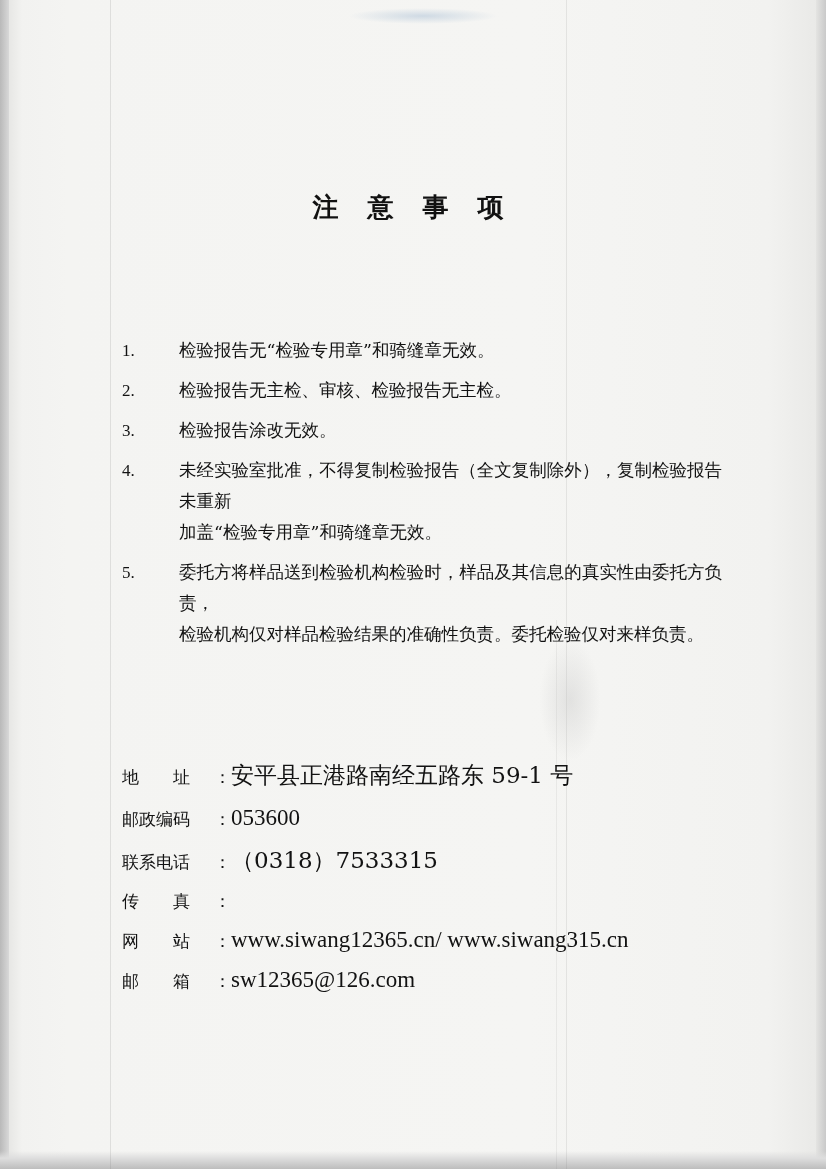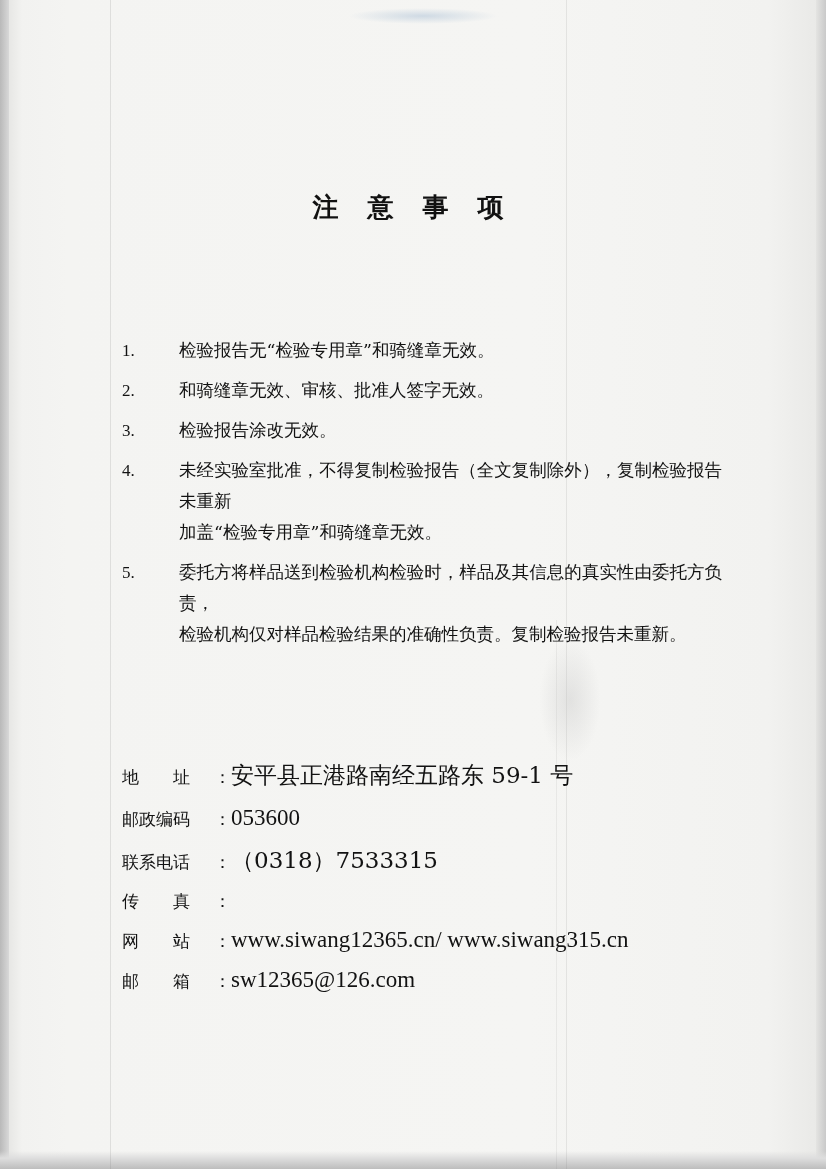--- a/index.html
+++ b/index.html
@@ -169,41 +169,41 @@
   <div class="notes">
     <div class="note-item">
       <div class="note-num">1.</div>
       <div class="note-text">
         <span class="ind">检验报告无“检验专用章”和骑缝章无效。</span>
       </div>
     </div>
     <div class="note-item">
       <div class="note-num">2.</div>
       <div class="note-text">
-        <span class="ind">和骑缝章无效、审核、批准人签字无效。</span>
+        <span class="ind">检验报告无主检、审核、检验报告无主检。</span>
       </div>
     </div>
     <div class="note-item">
       <div class="note-num">3.</div>
       <div class="note-text">
         <span class="ind">检验报告涂改无效。</span>
       </div>
     </div>
     <div class="note-item">
       <div class="note-num">4.</div>
       <div class="note-text">
         <span class="ind">未经实验室批准，不得复制检验报告（全文复制除外），复制检验报告未重新</span>
         <span class="ind">加盖“检验专用章”和骑缝章无效。</span>
       </div>
     </div>
     <div class="note-item">
       <div class="note-num">5.</div>
       <div class="note-text">
         <span class="ind">委托方将样品送到检验机构检验时，样品及其信息的真实性由委托方负责，</span>
-        <span class="ind">检验机构仅对样品检验结果的准确性负责。复制检验报告未重新。</span>
+        <span class="ind">检验机构仅对样品检验结果的准确性负责。委托检验仅对来样负责。</span>
       </div>
     </div>
   </div>
 
   <div class="contact">
     <div class="contact-row">
       <div class="c-label wide">地　　址</div>
       <div class="c-colon">：</div>
       <div class="c-value cn">安平县正港路南经五路东 59-1 号</div>
     </div>

